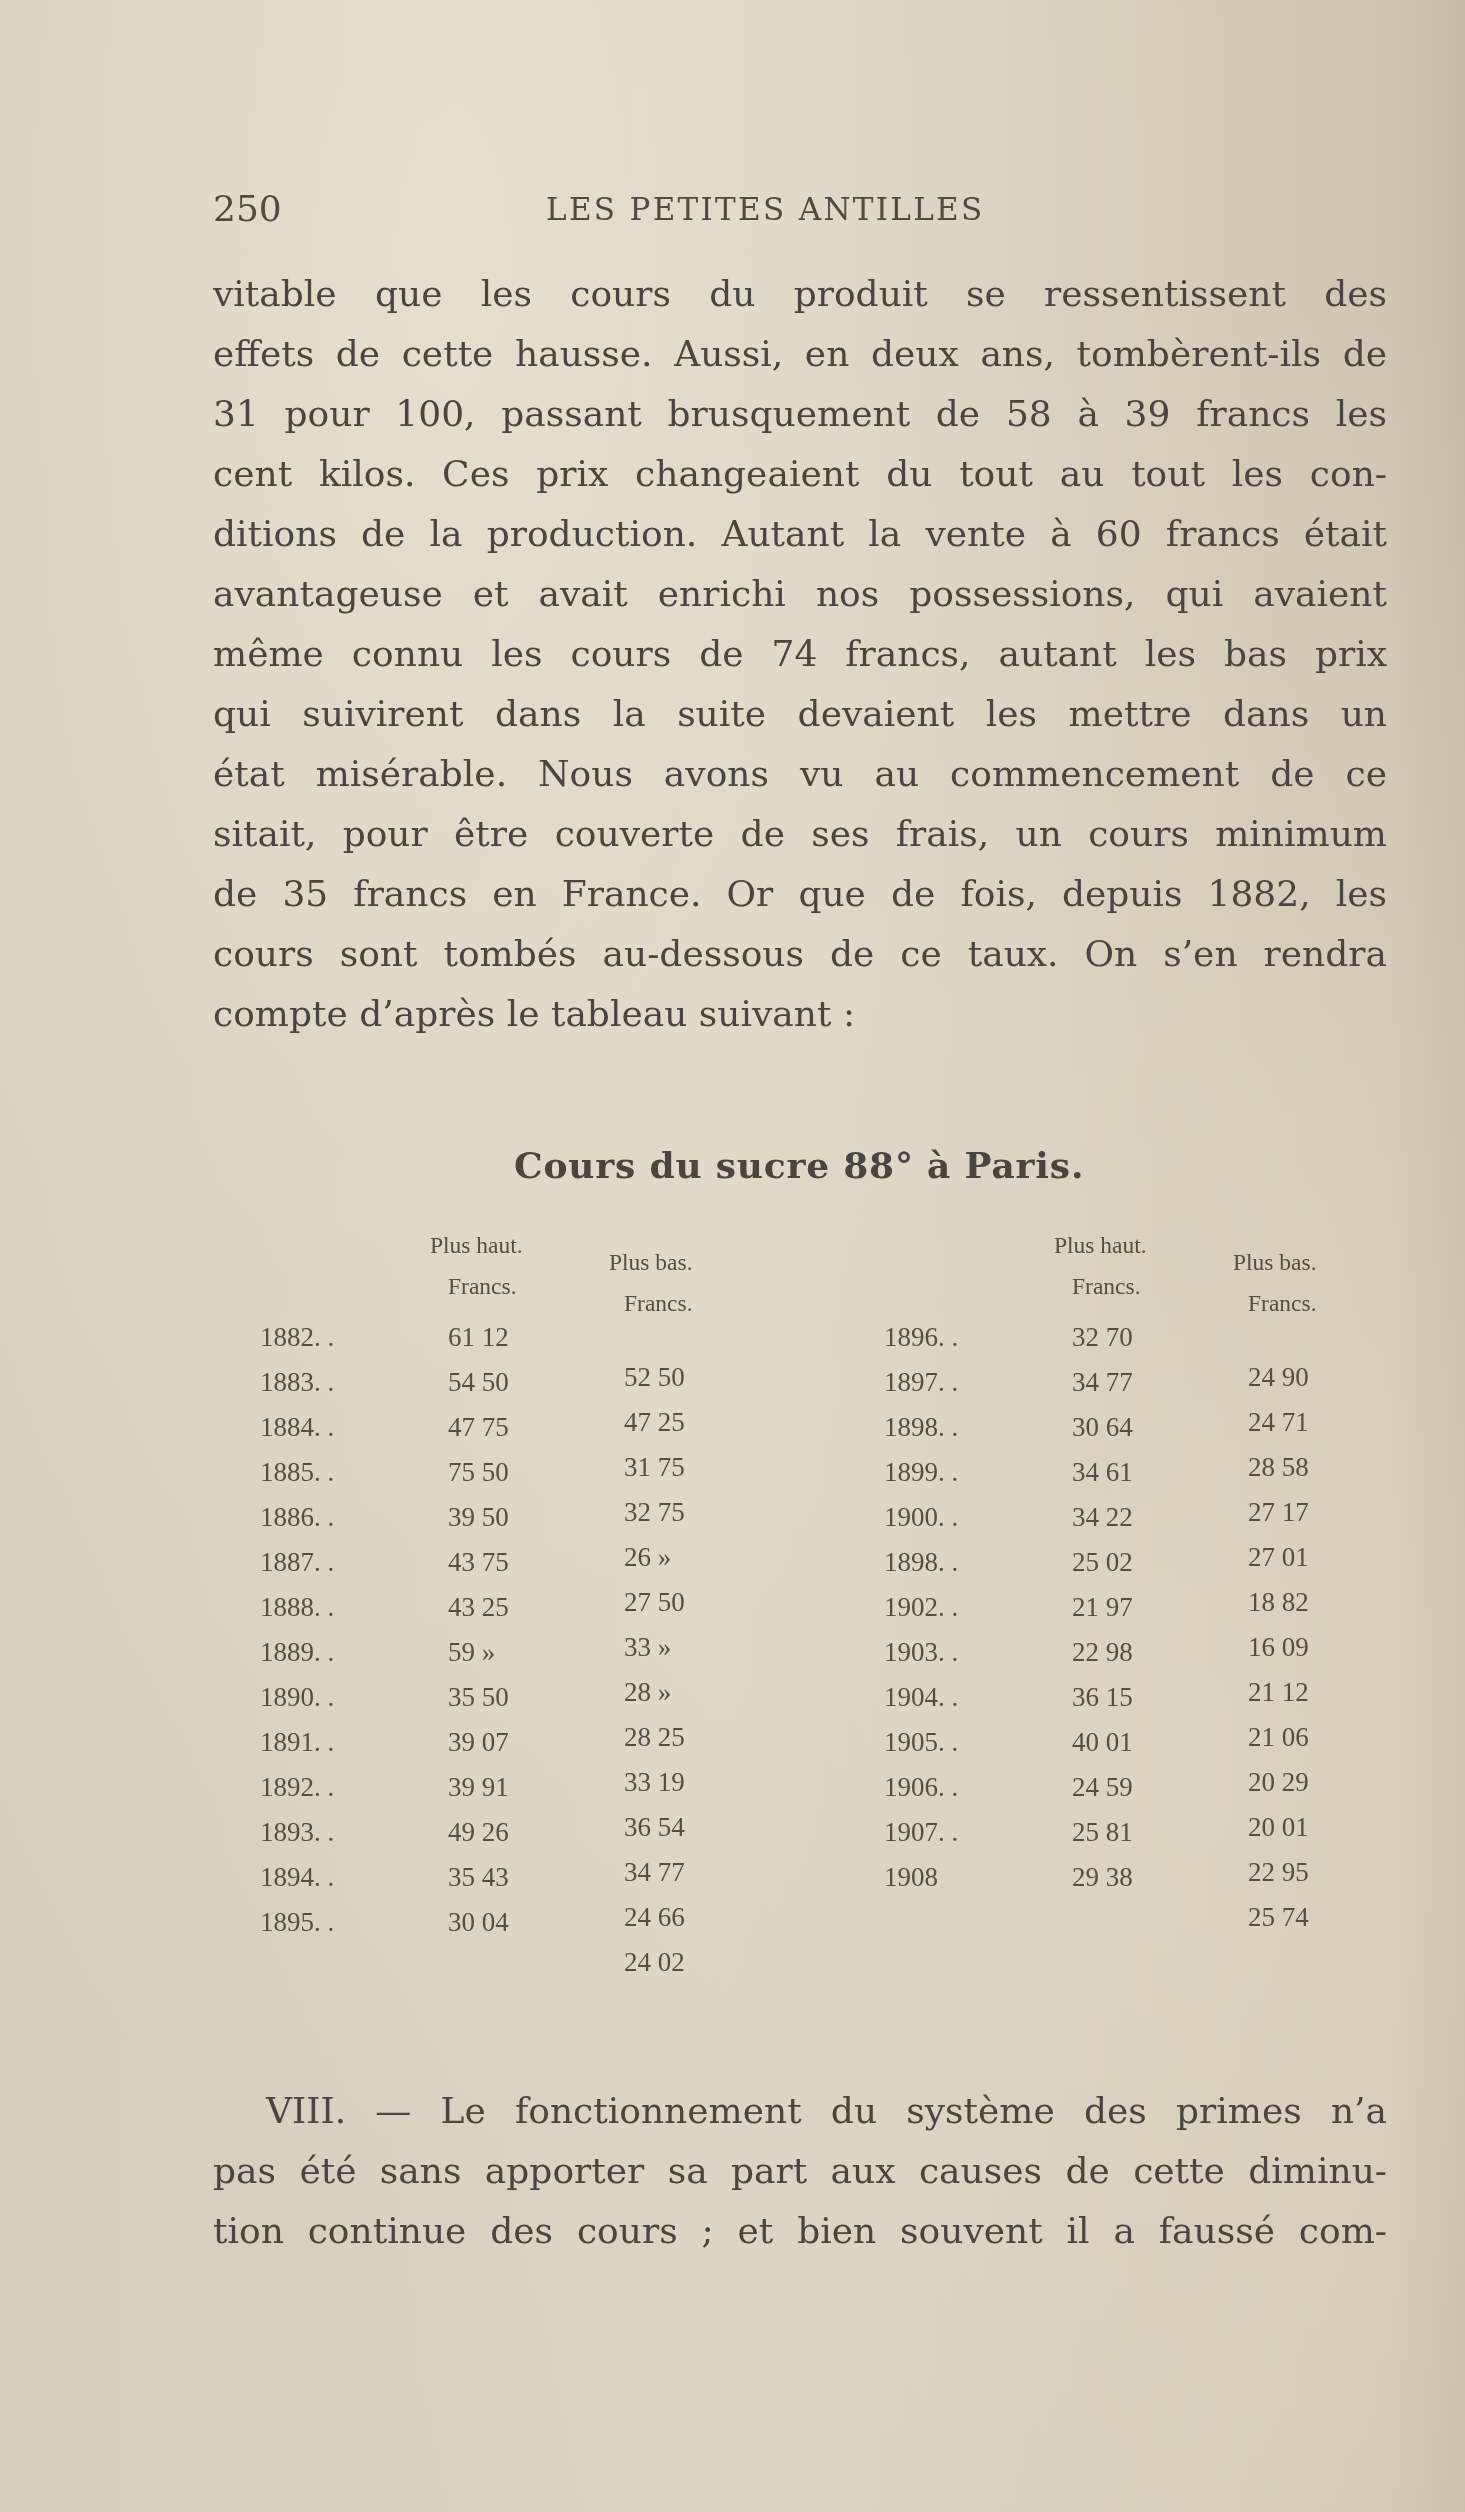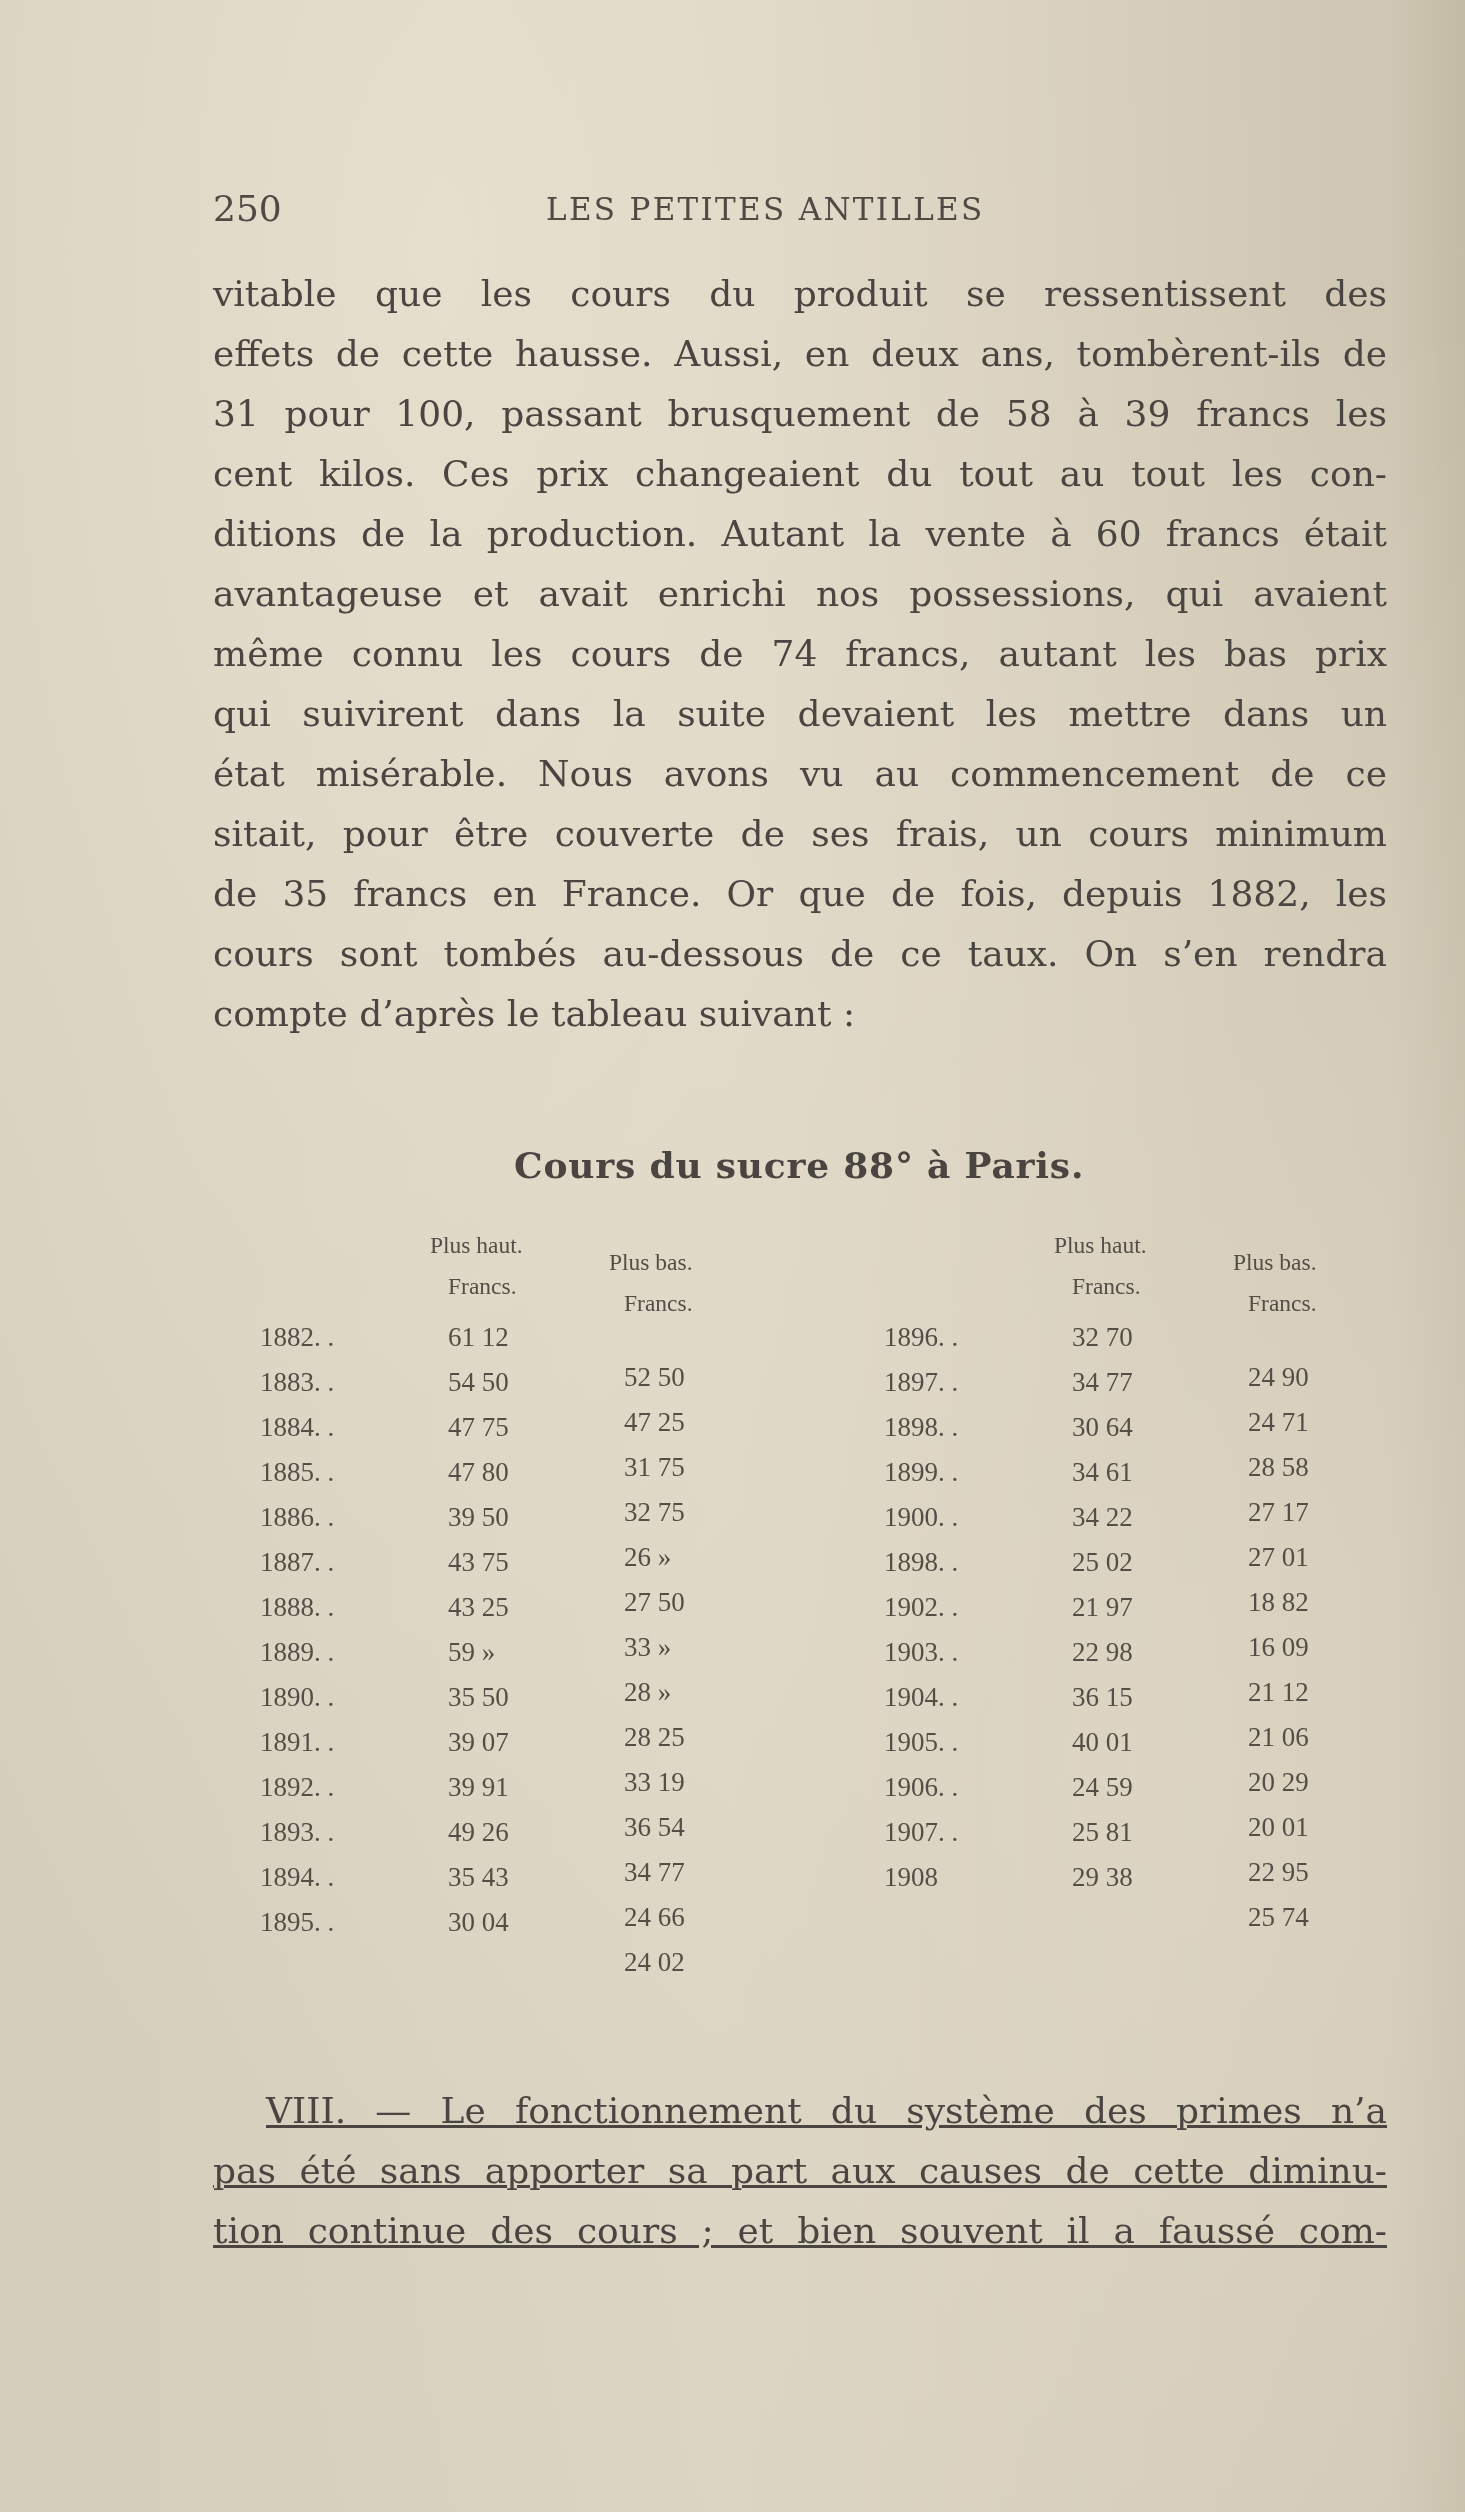--- a/index.html
+++ b/index.html
@@ -83,21 +83,20 @@
     .data-row .high { position: absolute; left: 196px; width: 117px; white-space: nowrap; }
     .data-row .low { position: absolute; left: 372px; width: 117px; white-space: nowrap; margin-top: 40px; }
     .table-body { margin-top: 7.8px; }
     .after-text {
       position: absolute;
       left: 0;
       top: 2081px;
       width: 1174px;
       font-size: 36px;
       line-height: 60px;
-      text-decoration: underline;
     }
     .first-indent { padding-left: 53px; }
   </style>
 </head>
 <body>
 
 <div class="page">
 
   <div class="running-head">
     <span class="page-number">250</span>
@@ -142,21 +141,21 @@
           <span class="high">54 50</span>
           <span class="low">47 25</span>
         </div>
         <div class="data-row">
           <span class="year">1884. .</span>
           <span class="high">47 75</span>
           <span class="low">31 75</span>
         </div>
         <div class="data-row">
           <span class="year">1885. .</span>
-          <span class="high">47 80</span>
+          <span class="high">75 50</span>
           <span class="low">32 75</span>
         </div>
         <div class="data-row">
           <span class="year">1886. .</span>
           <span class="high">39 50</span>
           <span class="low">26 »</span>
         </div>
         <div class="data-row">
           <span class="year">1887. .</span>
           <span class="high">43 75</span>

